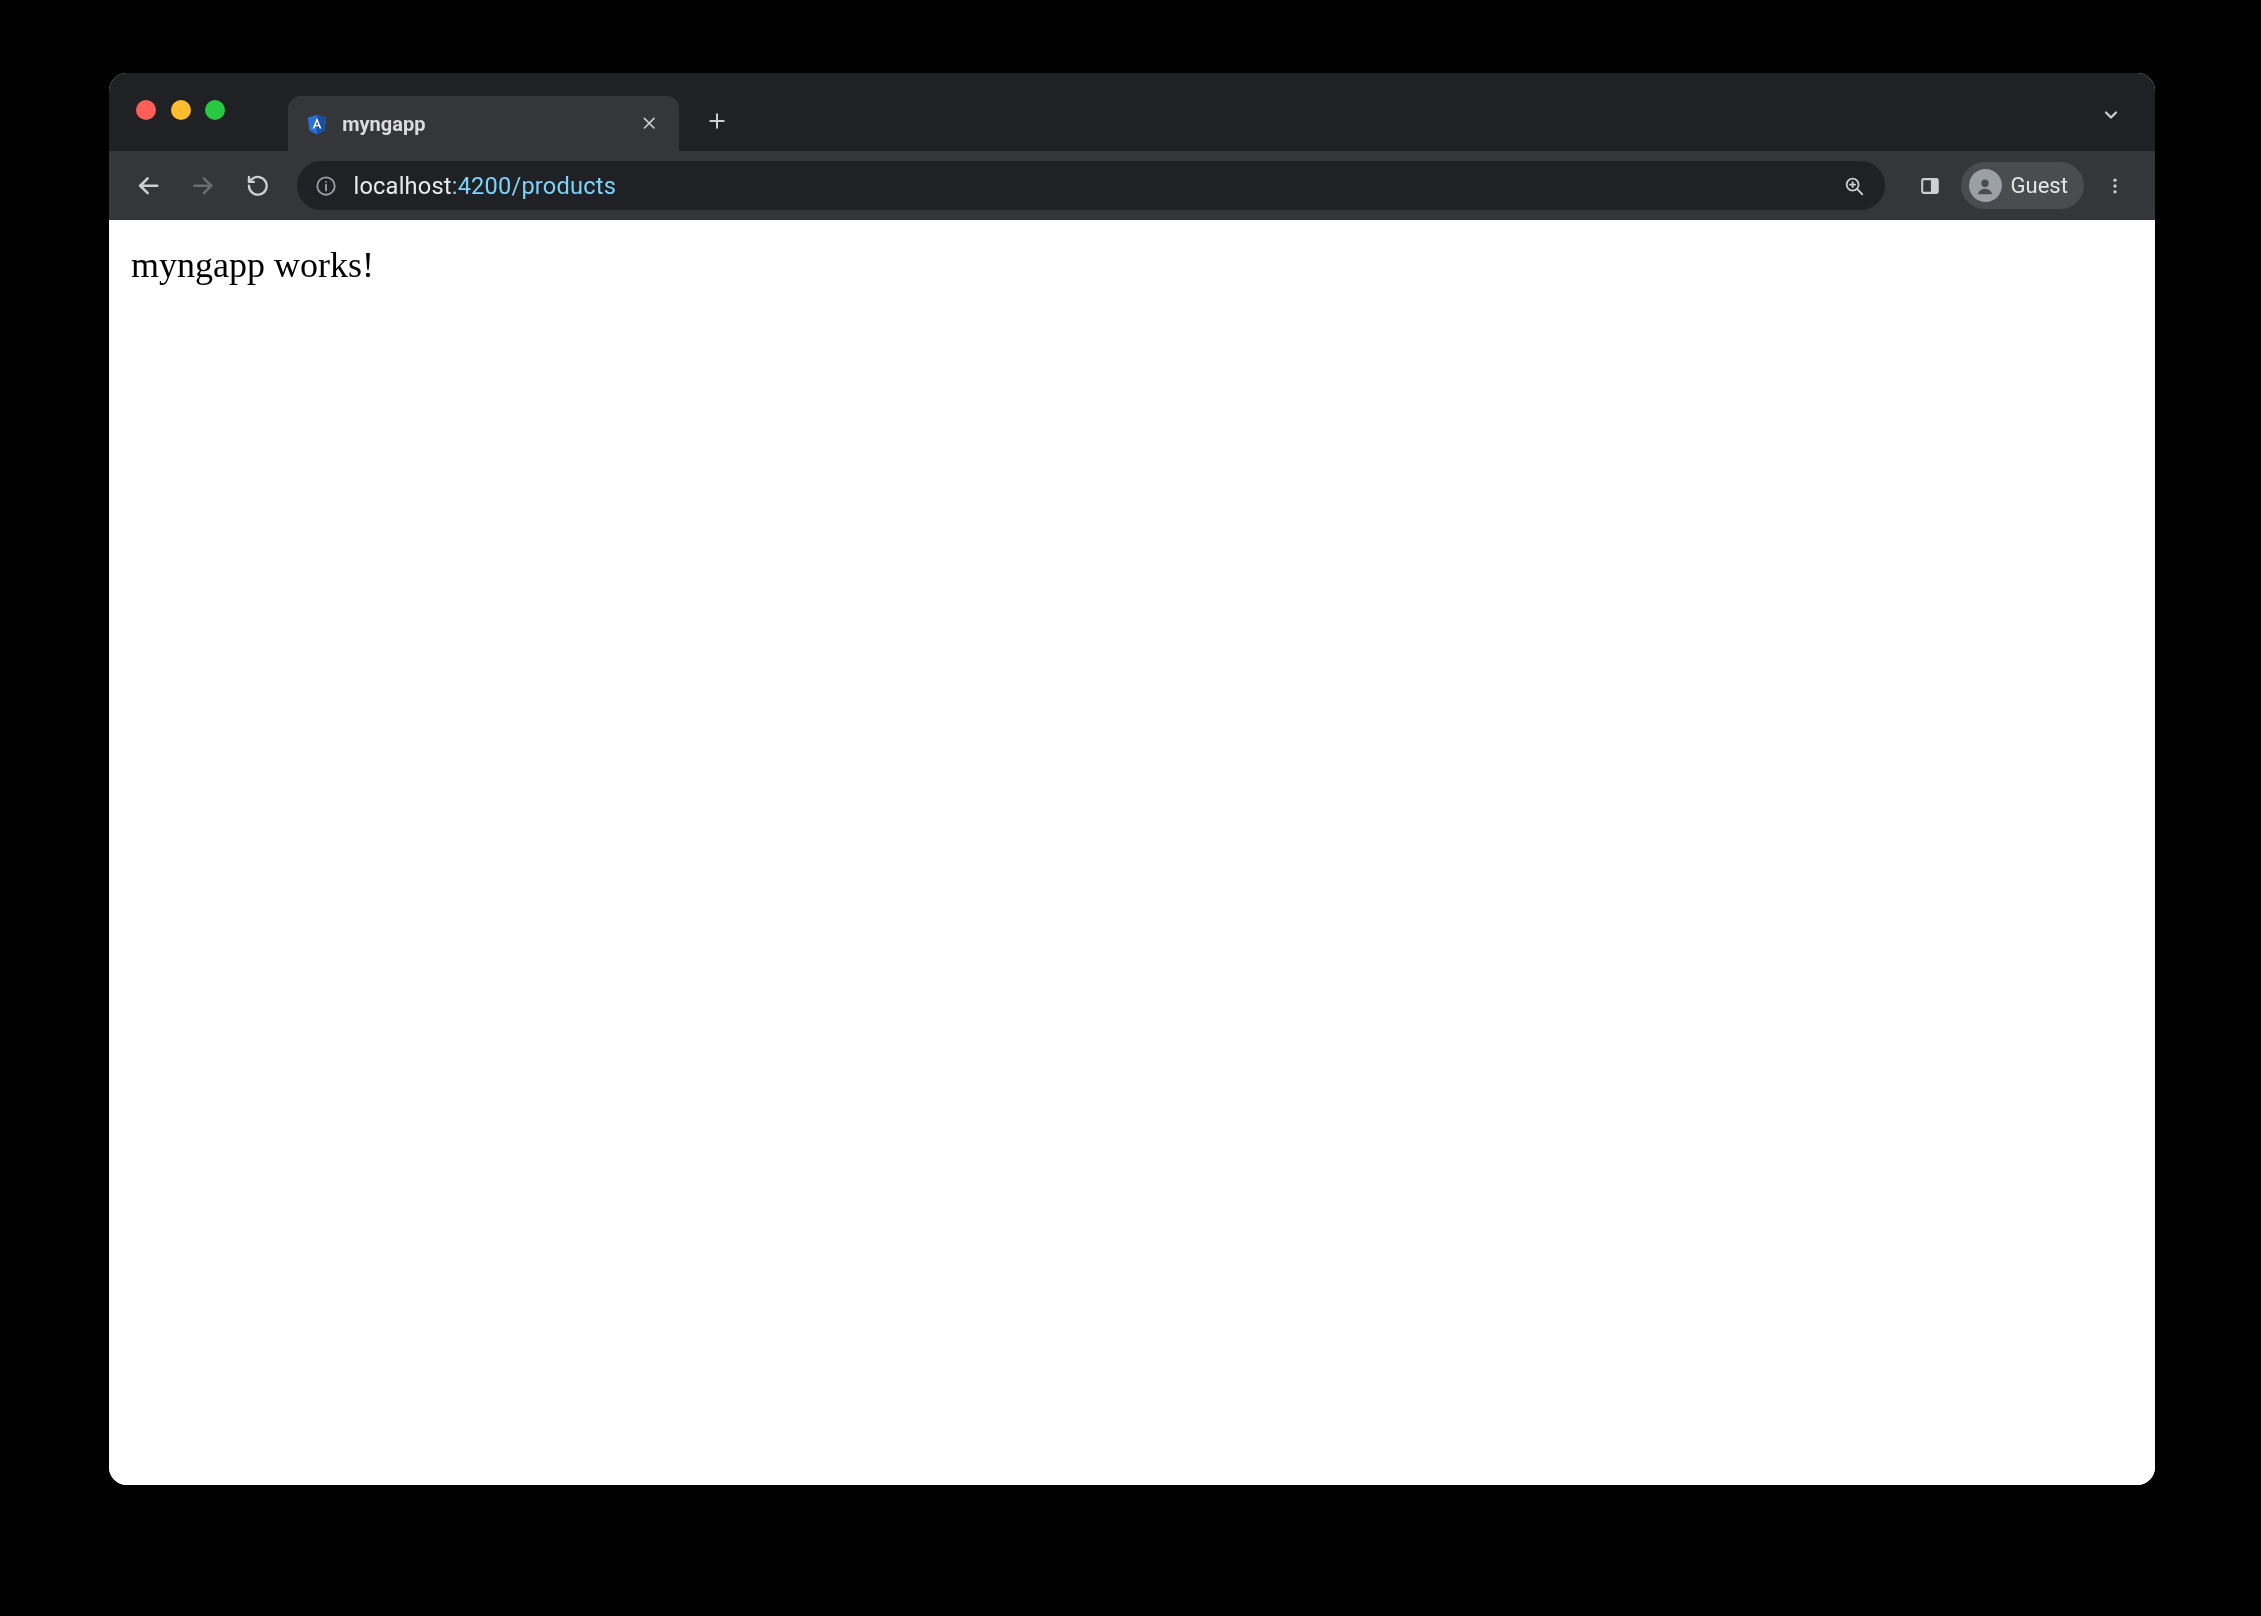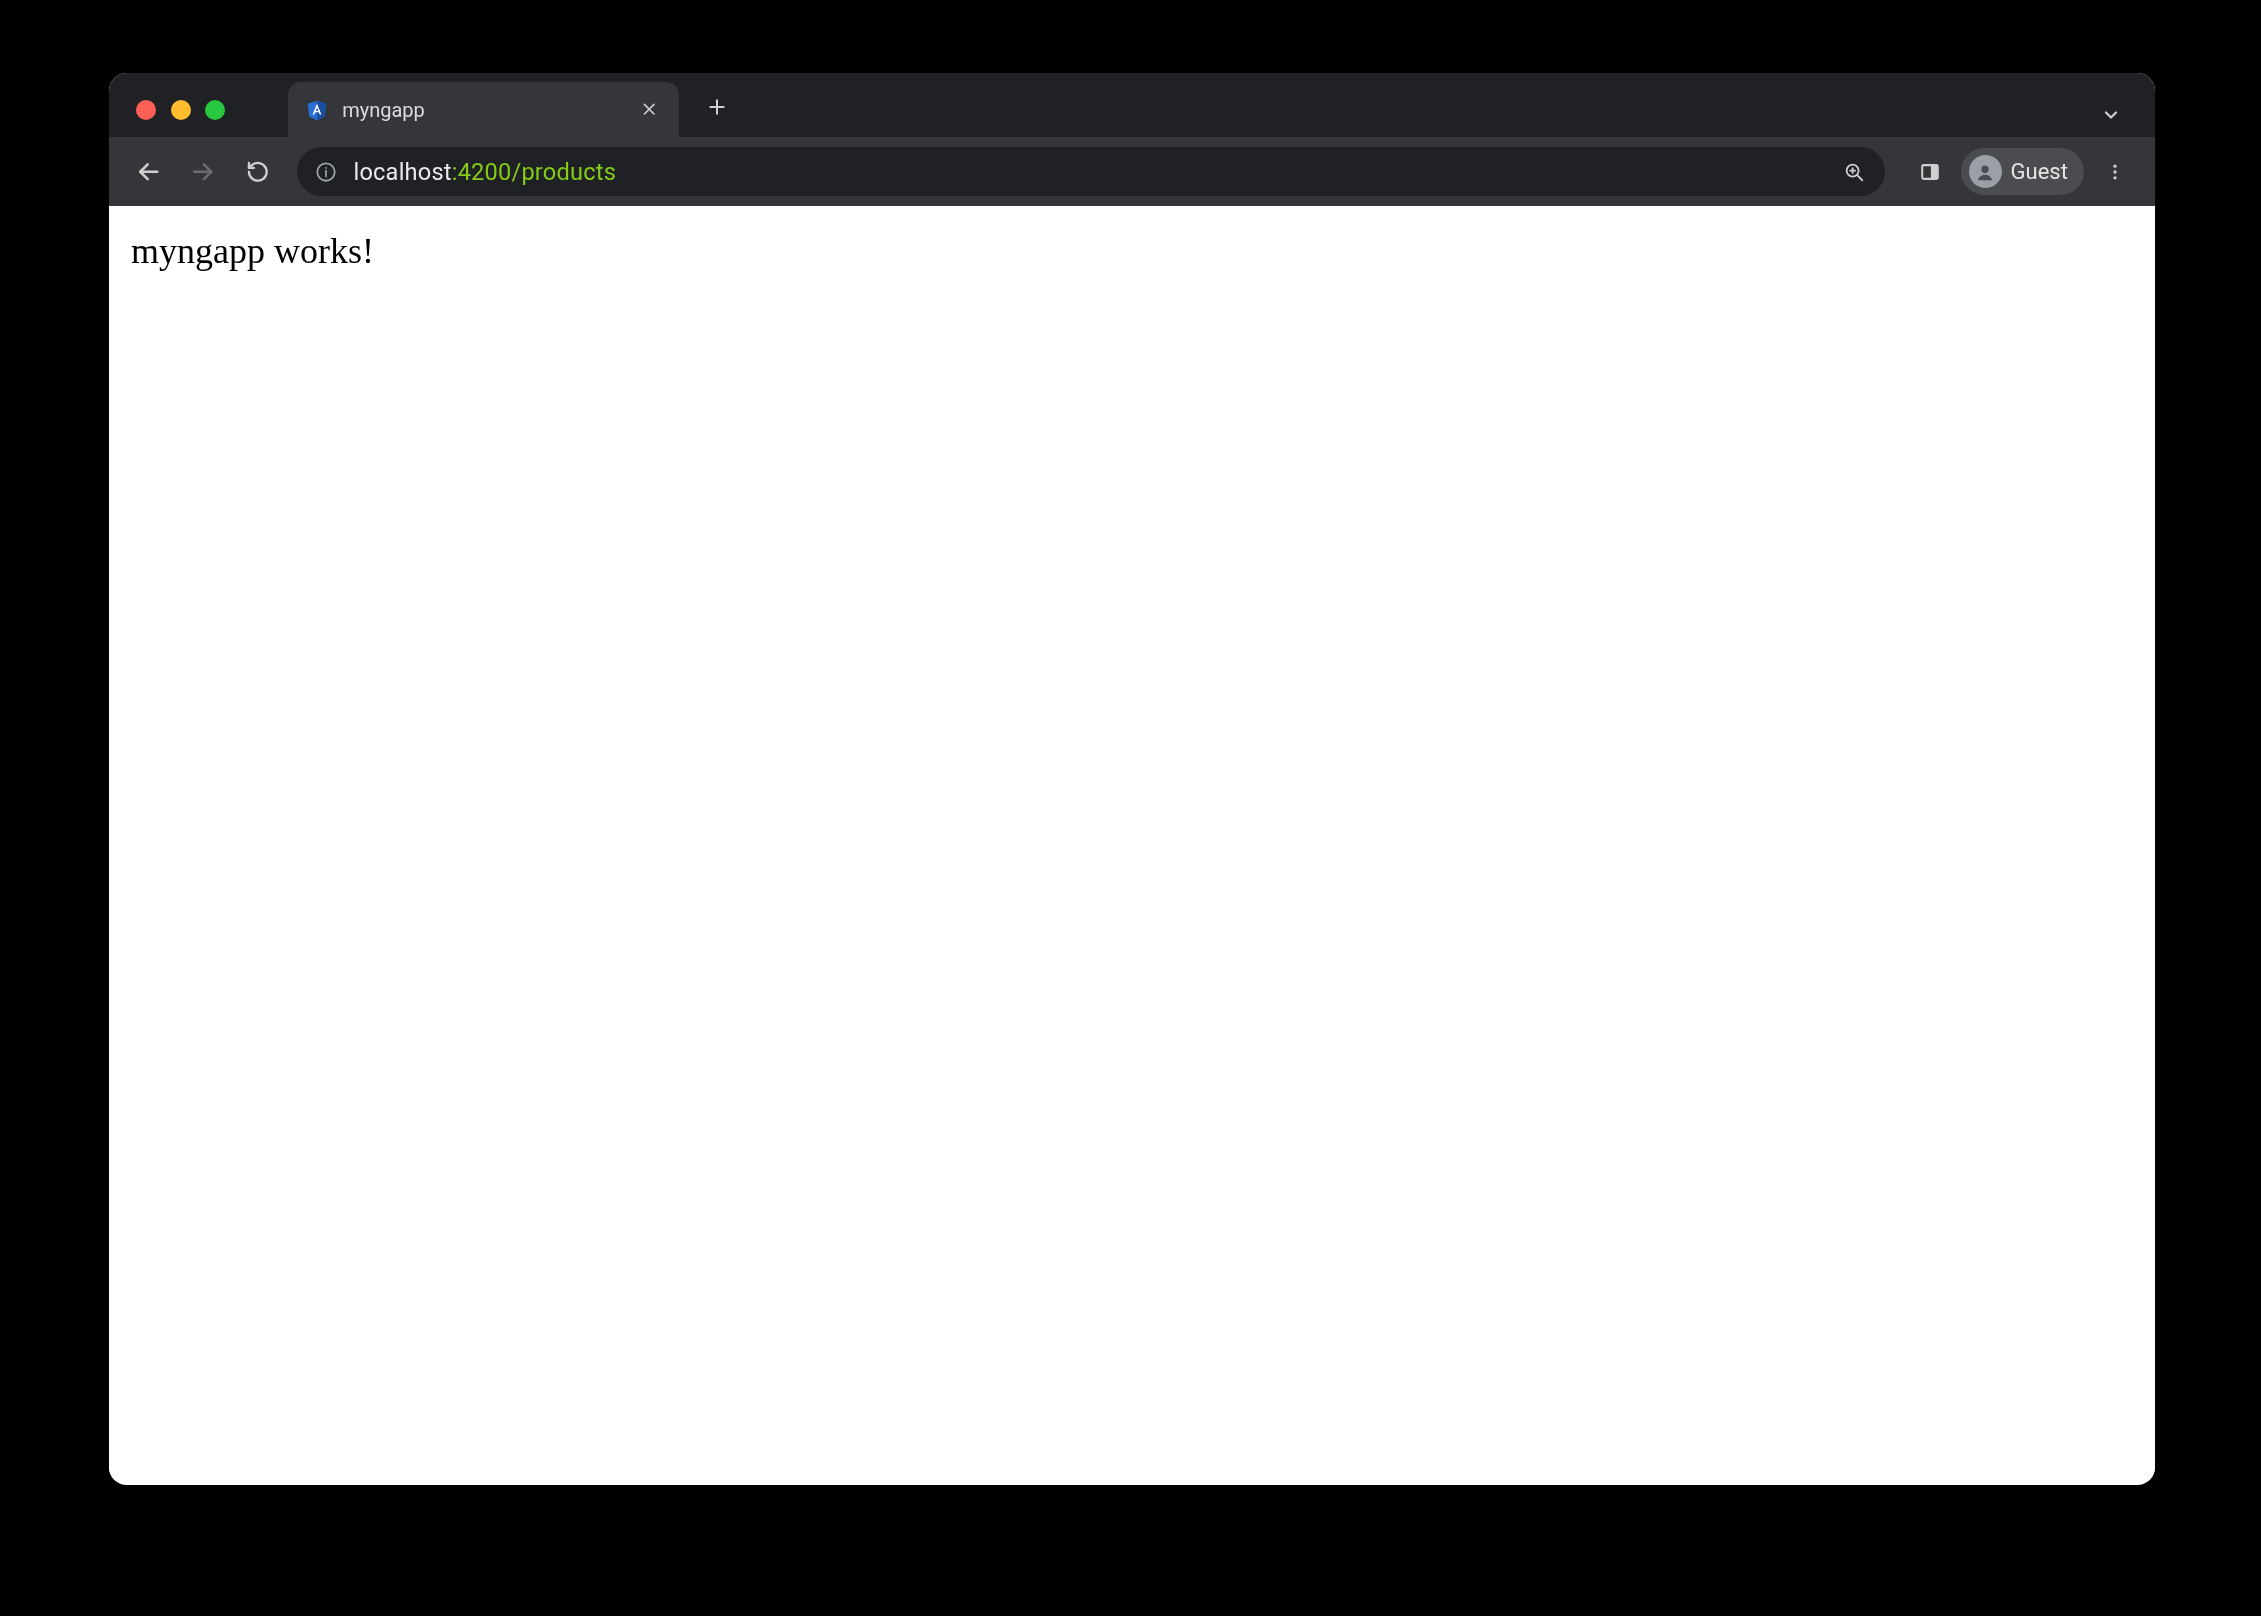--- a/index.html
+++ b/index.html
@@ -17,25 +17,26 @@
       top: 73px;
       width: 2046px;
       height: 1412px;
       border-radius: 18px;
       overflow: hidden;
       background: #ffffff;
       box-shadow: 0 27px 73px rgba(0,0,0,0.6);
     }
     .chrome-top {
       background: #202124;
-      height: 64px;
+      height: 78px;
       display: flex;
       align-items: flex-end;
       padding-left: 23.6px;
       position: relative;
+      font-weight: bold;
     }
     .traffic-lights {
       position: absolute;
       left: 27px;
       top: 27px;
       display: flex;
       gap: 14.5px;
       align-items: center;
     }
     .tl { width: 20px; height: 20px; border-radius: 50%; }
@@ -140,21 +141,21 @@
       cursor: pointer;
     }
     .url {
       flex: 1;
       color: #e8eaed;
       font-size: 23.6px;
       letter-spacing: 0.2px;
       white-space: nowrap;
       overflow: hidden;
     }
-    .url .dim { color: #84cc16; }
+    .url .dim { color: #7dd3fc; }
     .zoom-icon {
       width: 33px; height: 33px;
       display: inline-flex;
       align-items: center;
       justify-content: center;
       color: #cfcfcf;
       cursor: pointer;
       border-radius: 50%;
     }
 

